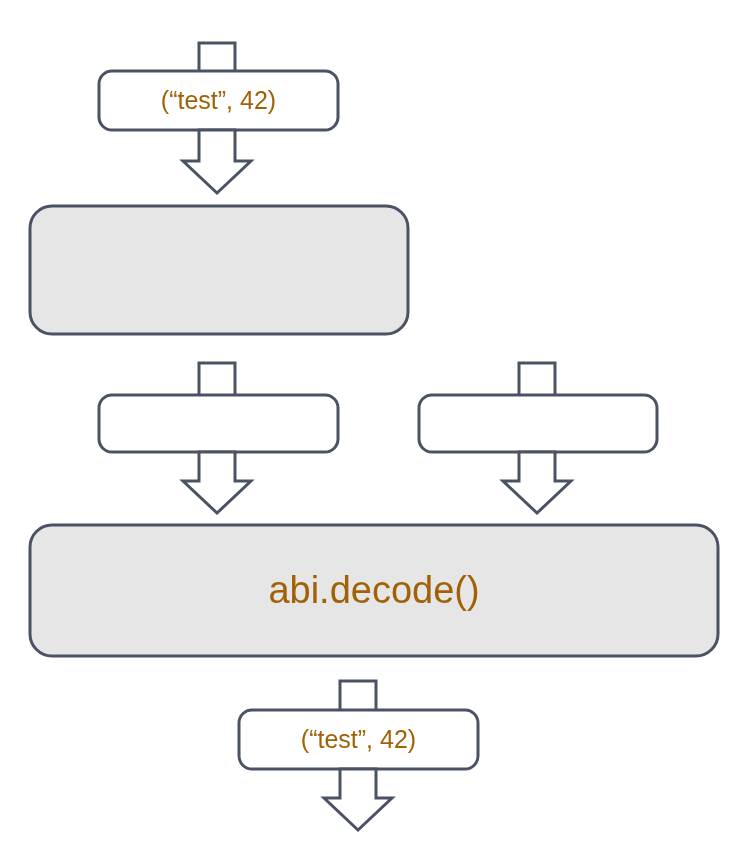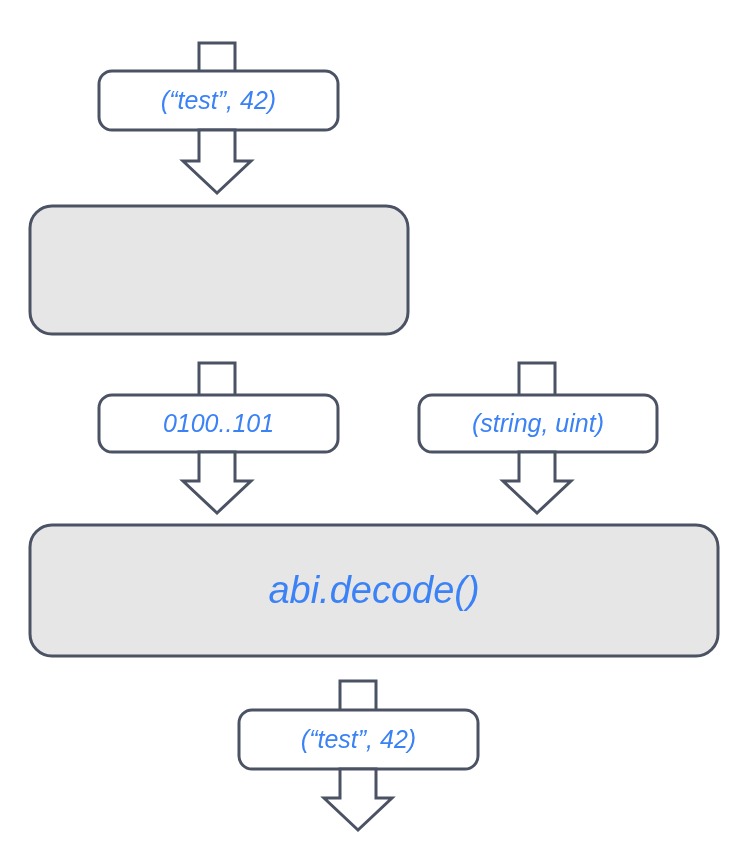--- a/index.html
+++ b/index.html
@@ -52,25 +52,24 @@
     top: 0;
     width: 748px;
     height: 860px;
     pointer-events: none;
   }
   .node-label {
     position: absolute;
     display: flex;
     align-items: center;
     justify-content: center;
-    color: #3b82f6;
+    color: #a16207;
     text-align: left;
     white-space: nowrap;
     line-height: 1.1;
-    font-style: italic;
   }
   .label-data {
     font-size: 25px;
   }
   .label-process {
     font-size: 38px;
   }
 </style>
 </head>
 <body>
@@ -107,23 +106,21 @@
 
     <path class="connector-shape" d="M 340 769 L 340 798 L 324 798 L 358 830 L 392 798 L 376 798 L 376 769 Z"></path>
 
   </svg>
 
   <div class="label-layer">
 
     <div class="node-label label-data" style="left:99px; top:71px; width:239px; height:59px;">(“test”, 42)</div>
 
 
-    <div class="node-label label-data" style="left:99px; top:395px; width:239px; height:57px;">0100..101</div>
 
-    <div class="node-label label-data" style="left:419px; top:395px; width:238px; height:57px;">(string, uint)</div>
 
     <div class="node-label label-process" style="left:30px; top:525px; width:688px; height:131px;">abi.decode()</div>
 
     <div class="node-label label-data" style="left:239px; top:710px; width:239px; height:59px;">(“test”, 42)</div>
 
   </div>
 
 </div>
 
 </body></html>

